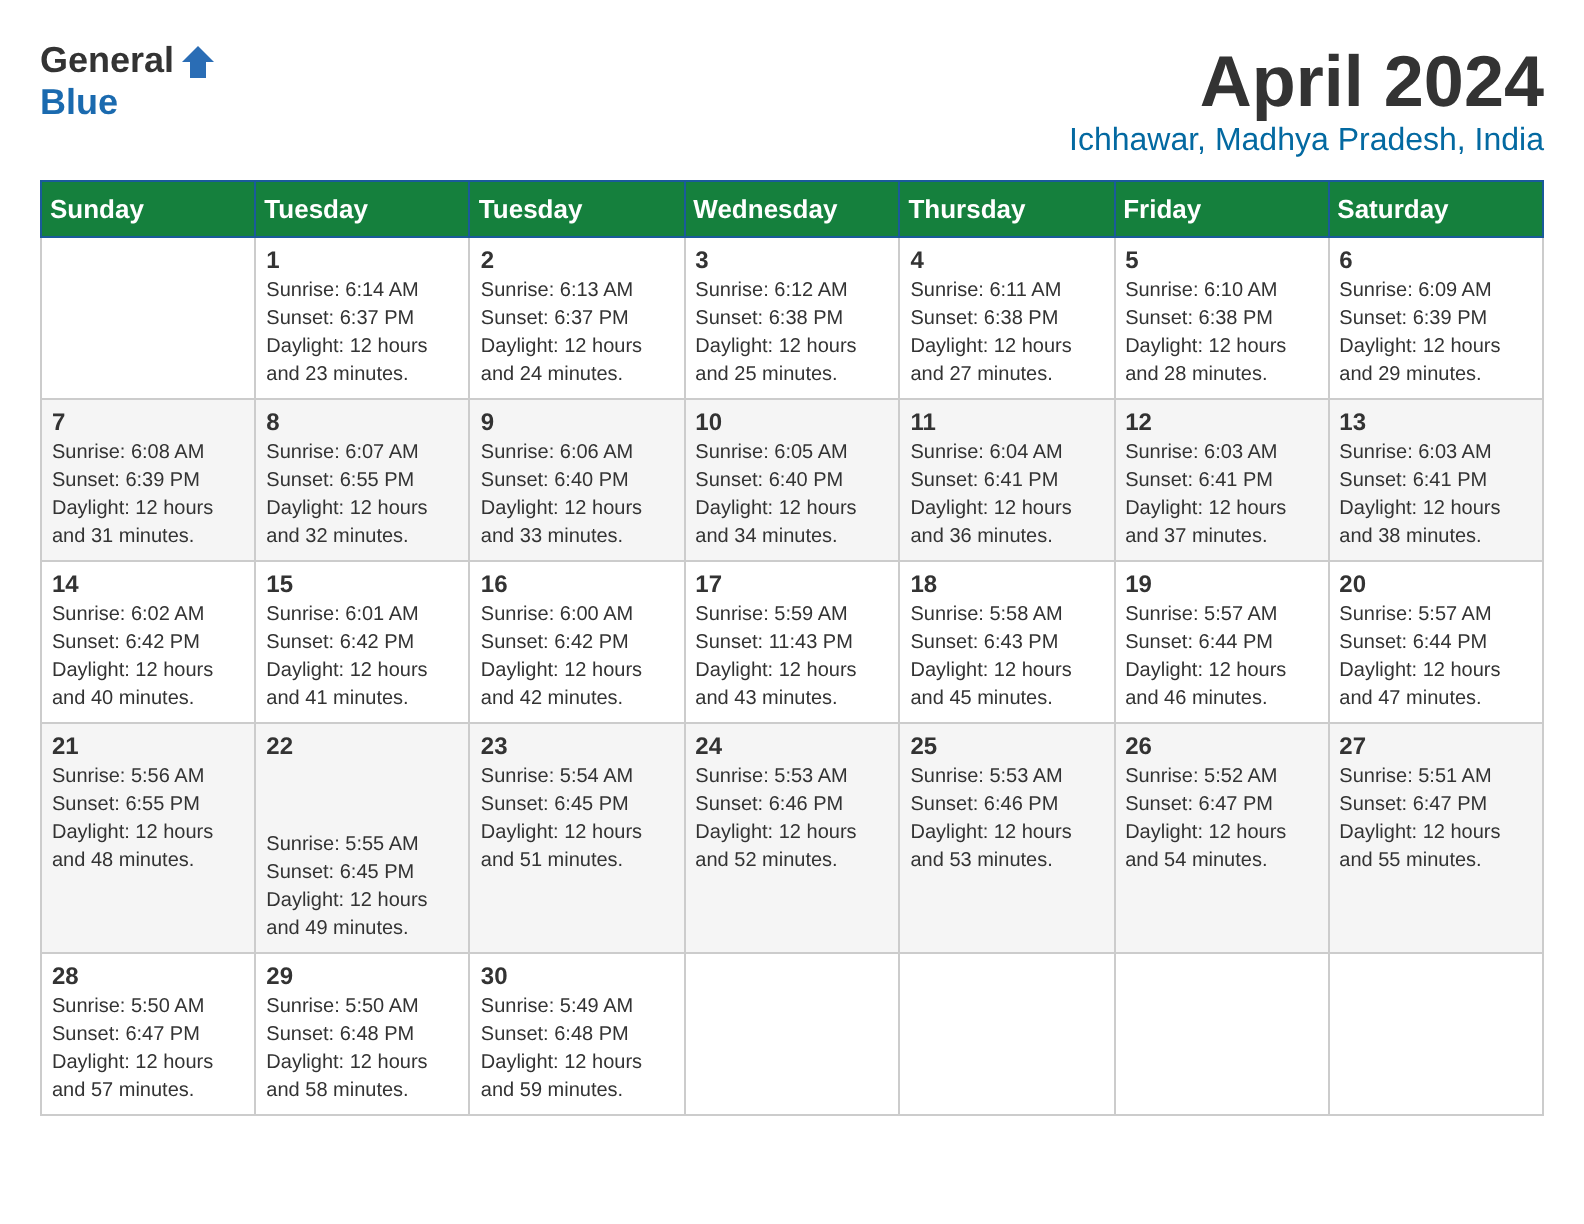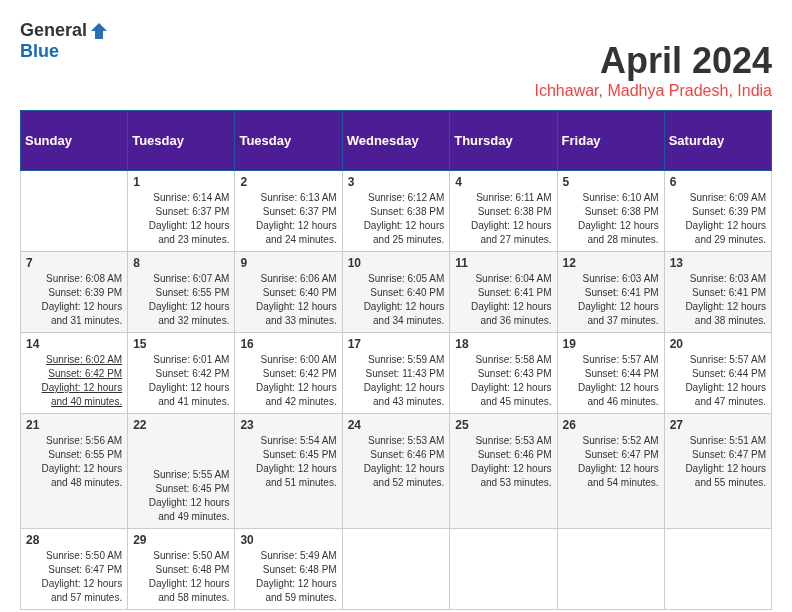--- a/index.html
+++ b/index.html
@@ -35,42 +35,41 @@
       font-weight: bold;
       color: #1a6aaf;
     }
     .logo-icon {
       width: 20px;
       height: 20px;
       margin-left: 2px;
     }
     .title-block {
       text-align: right;
-      margin-top: 20px;
     }
     .title-month {
       font-size: 36px;
       font-weight: bold;
       color: #333;
     }
     .title-location {
       font-size: 16px;
-      color: #ef4444;
+      color: #0369a1;
     }
     .calendar {
       width: 100%;
       border-collapse: collapse;
       border: 1px solid #ccc;
     }
     .calendar th {
-      background-color: #4c1d95;
+      background-color: #15803d;
       color: #fff;
       font-size: 13px;
       font-weight: bold;
-      padding: 22px 4px;
+      padding: 6px 4px;
       text-align: left;
       border: 1px solid #1a5a9a;
     }
     .calendar td {
       vertical-align: top;
       padding: 4px 5px;
       border: 1px solid #ccc;
       font-size: 10px;
       color: #333;
       background: #fff;
@@ -83,21 +82,20 @@
     .day-number {
       font-weight: bold;
       font-size: 12px;
       display: block;
       margin-bottom: 2px;
     }
     .day-info {
       font-size: 10px;
       line-height: 1.4;
       color: #333;
-      text-align: right;
     }
     .empty-cell {
       background: #fff !important;
     }
   </style>
 </head>
 <body>
 
 <div class="header">
   <div class="logo">
@@ -220,21 +218,21 @@
           <span class="day-number">13</span>
           <div class="day-info" style="white-space: pre-line;">Sunrise: 6:03 AM
 Sunset: 6:41 PM
 Daylight: 12 hours
 and 38 minutes.</div>
         </td>
       </tr>
       <tr>
         <td>
           <span class="day-number">14</span>
-          <div class="day-info" style="white-space: pre-line; text-decoration: underline;">Sunrise: 6:02 AM
+          <div class="day-info" style="white-space: pre-line;">Sunrise: 6:02 AM
 Sunset: 6:42 PM
 Daylight: 12 hours
 and 40 minutes.</div>
         </td>
         <td>
           <span class="day-number">15</span>
           <div class="day-info" style="white-space: pre-line;">Sunrise: 6:01 AM
 Sunset: 6:42 PM
 Daylight: 12 hours
 and 41 minutes.</div>

